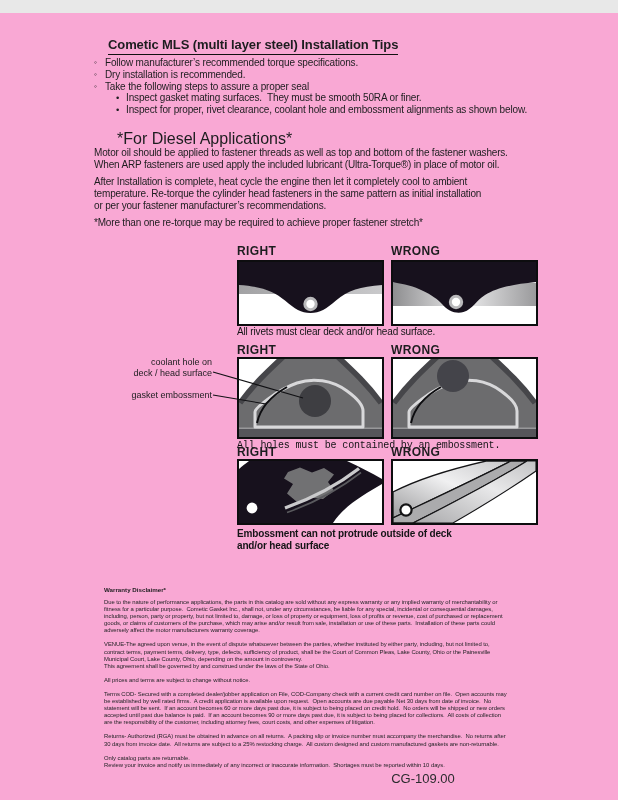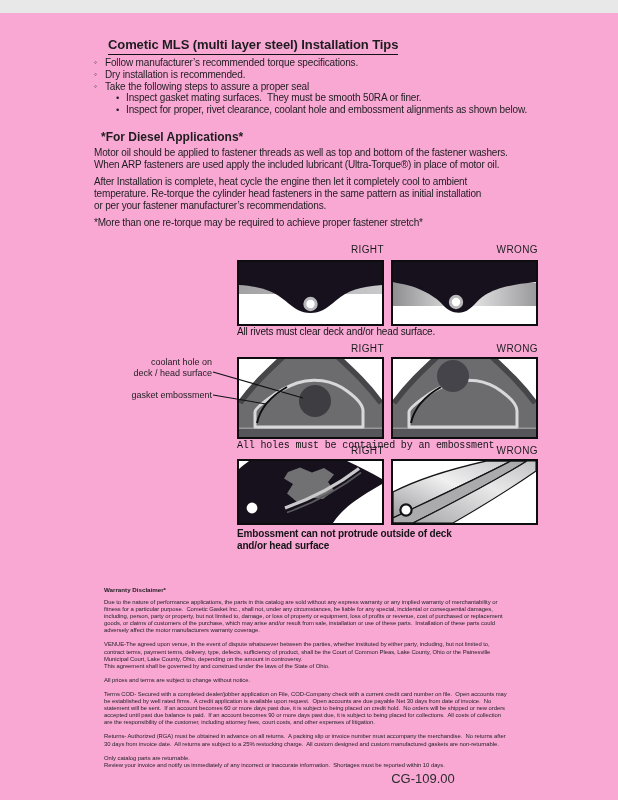--- a/index.html
+++ b/index.html
@@ -15,27 +15,27 @@
     left:108px; top:24px; font-size:13px; font-weight:bold; letter-spacing:-0.1px;
     border-bottom:1.6px solid #111; padding-bottom:2px; white-space:pre;
   }
   
   #tips{ left:94px; top:44px; }
   .bullet-row{ display:flex; line-height:11.8px; font-size:10px; letter-spacing:-0.15px; white-space:pre; }
   .bullet-row .marker{ width:11px; font-size:8.5px; line-height:11.8px; }
   .bullet-row.sub{ margin-left:22px; }
   .bullet-row.sub .marker{ width:10px; font-size:9.5px; }
   
-  #diesel-heading{ left:101px; top:117px; font-size:12px; font-weight:bold; white-space:pre; }
+  #diesel-heading{ left:117px; top:117px; font-size:16px; font-weight:normal; white-space:pre; }
   .para{ left:94px; font-size:10px; line-height:12px; letter-spacing:-0.18px; white-space:pre; }
   #diesel-p1{ top:134px; }
   #diesel-p2{ top:163px; }
   #diesel-p3{ top:204px; }
   
-  .rw-label{ width:147px; text-align:right; font-weight:normal; font-size:10px; letter-spacing:0.4px; }
+  .rw-label{ width:147px; text-align:left; font-weight:bold; font-size:12px; letter-spacing:0.4px; }
   .dbox{ width:143px; border:2px solid #0d0d0f; background:#fff; line-height:0; }
   .dbox svg{ display:block; }
   .caption{ left:237px; font-size:10px; letter-spacing:-0.15px; white-space:pre; line-height:11.5px; color:#141416; }
   .r1-label{ top:231px; } .r1-box{ top:247px; }
   .r2-label{ top:330px; } .r2-box{ top:344px; }
   .r3-label{ top:432px; } .r3-box{ top:446px; }
   .col-right{ left:237px; } .col-wrong{ left:391px; }
   #caption1{ top:313px; }
   #caption2{ top:427px;font-family:Liberation Mono, monospace; }
   #caption3{ top:515px;font-weight:bold; }

